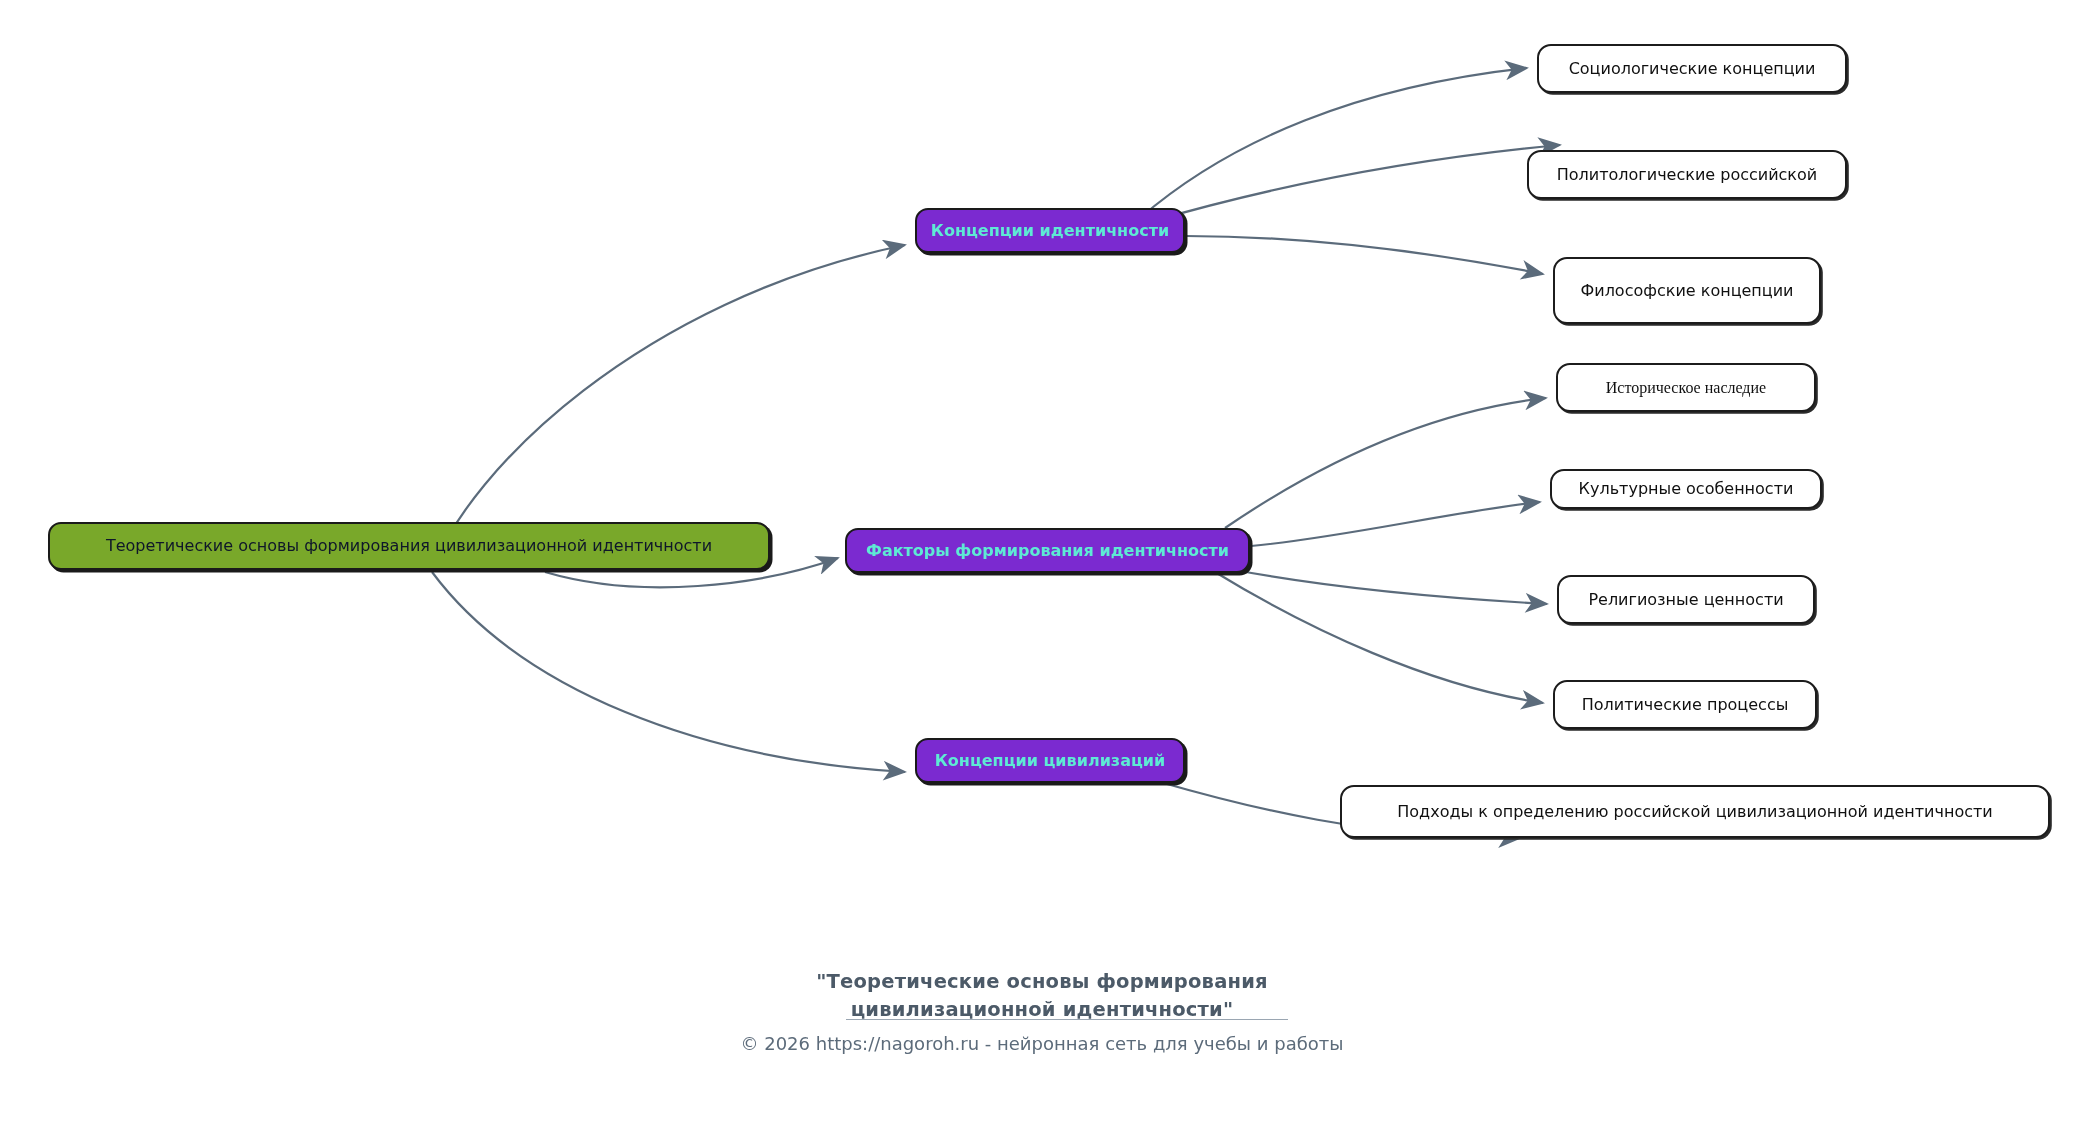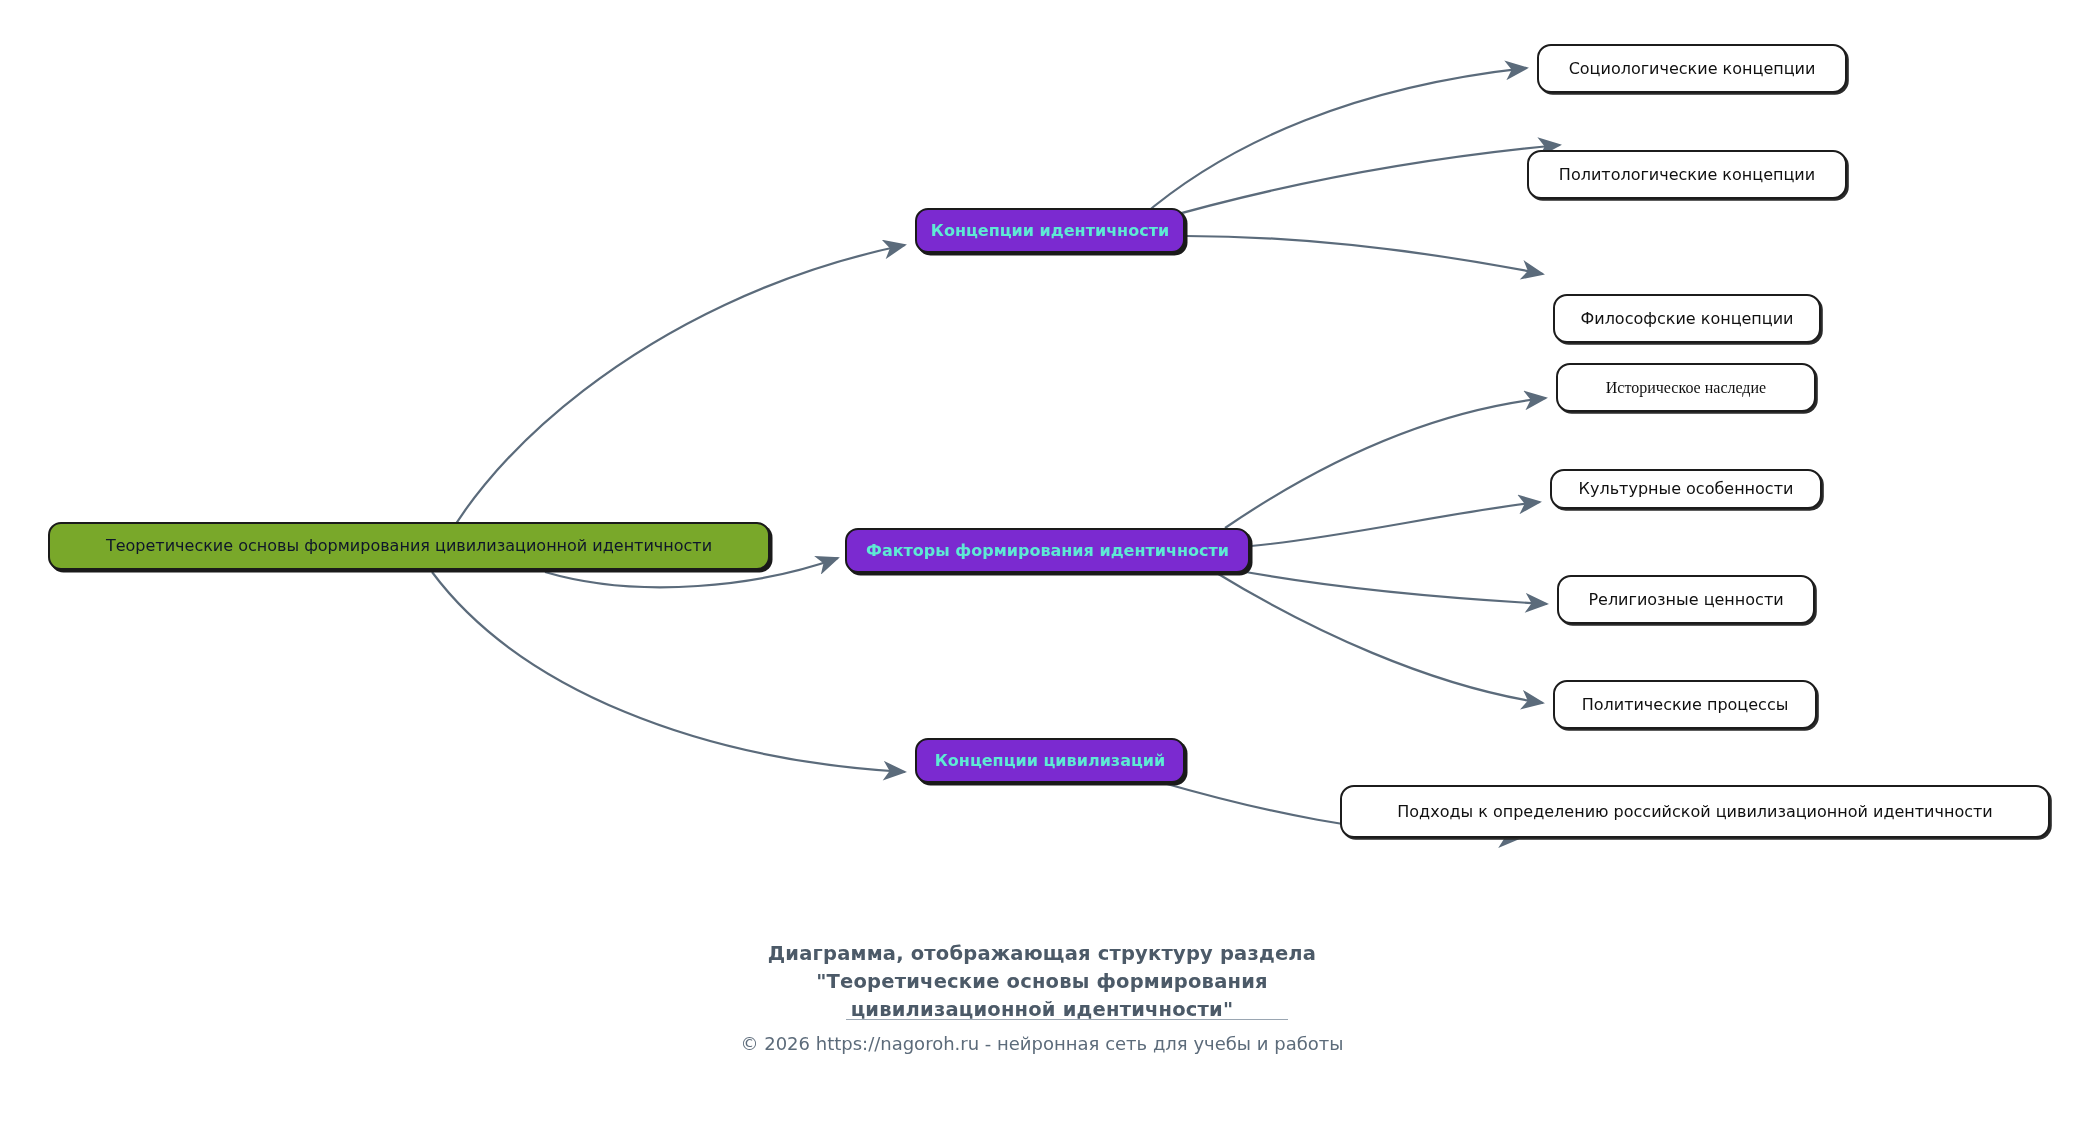--- a/index.html
+++ b/index.html
@@ -131,23 +131,23 @@
     <span>Теоретические основы формирования цивилизационной идентичности</span>
   </div>
 
   <div class="node node-branch" style="left:915px; top:208px; width:270px; height:45px;">
     <span>Концепции идентичности</span>
   </div>
   <div class="node node-leaf" style="left:1537px; top:44px; width:310px; height:49px;">
     <span>Социологические концепции</span>
   </div>
   <div class="node node-leaf" style="left:1527px; top:150px; width:320px; height:49px;">
-    <span>Политологические концепции</span>
+    <span>Политологические российской</span>
   </div>
-  <div class="node node-leaf" style="left:1553px; top:257px; width:268px; height:49px;margin-top:37px;">
+  <div class="node node-leaf" style="left:1553px; top:257px; width:268px; height:67px;">
     <span>Философские концепции</span>
   </div>
 
   <div class="node node-branch" style="left:845px; top:528px; width:405px; height:45px;">
     <span>Факторы формирования идентичности</span>
   </div>
   <div class="node node-leaf" style="left:1556px; top:363px; width:260px; height:49px;font-family:Liberation Serif, serif;">
     <span>Историческое наследие</span>
   </div>
   <div class="node node-leaf" style="left:1550px; top:469px; width:272px; height:40px;">
@@ -160,23 +160,20 @@
     <span>Политические процессы</span>
   </div>
 
   <div class="node node-branch" style="left:915px; top:738px; width:270px; height:45px;">
     <span>Концепции цивилизаций</span>
   </div>
   <div class="node node-leaf" style="left:1340px; top:785px; width:710px; height:53px;">
     <span>Подходы к определению российской цивилизационной идентичности</span>
   </div>
 
-  <div class="caption" style="top:940px;">
-    <span>Диаграмма, отображающая структуру раздела</span>
-  </div>
   <div class="caption" style="top:968px;">
     <span>"Теоретические основы формирования</span>
   </div>
   <div class="caption" style="top:996px;">
     <span>цивилизационной идентичности"</span>
   </div>
 
   <div class="caption-rule" style="left:846px; top:1019px; width:442px;"></div>
 
   <div class="footer" style="top:1033px;">

